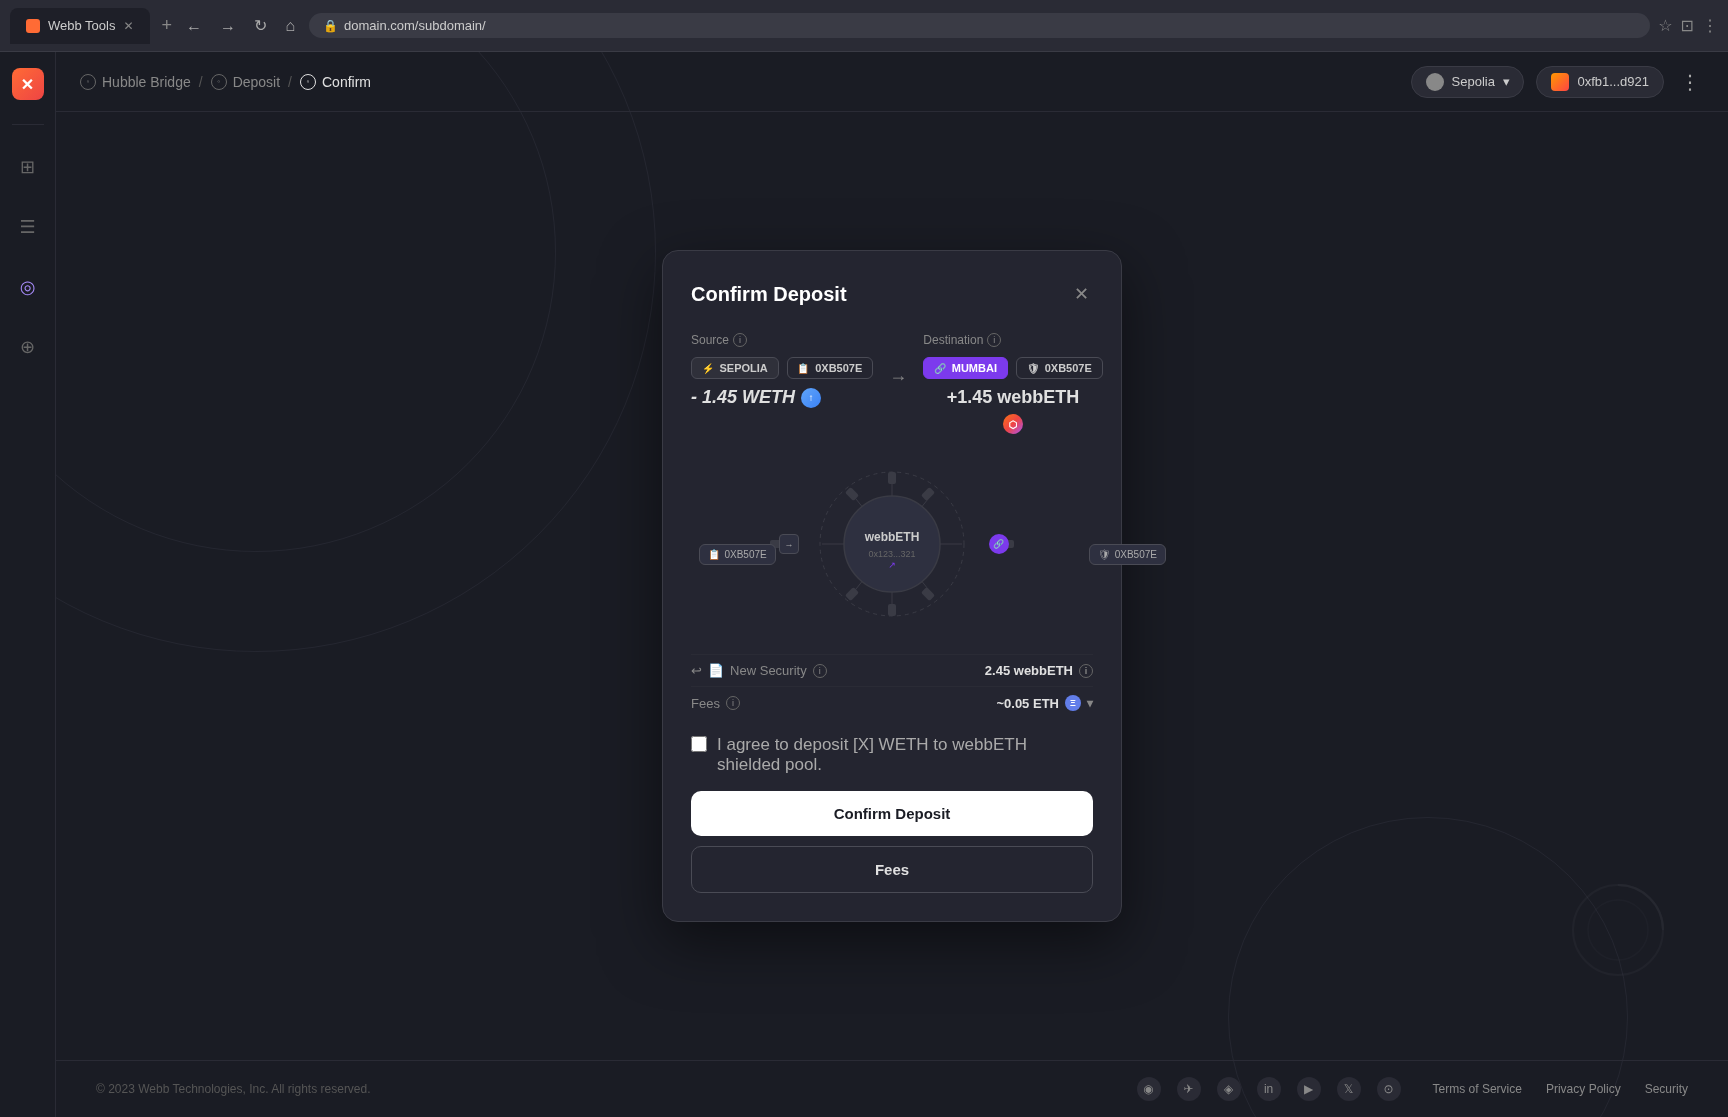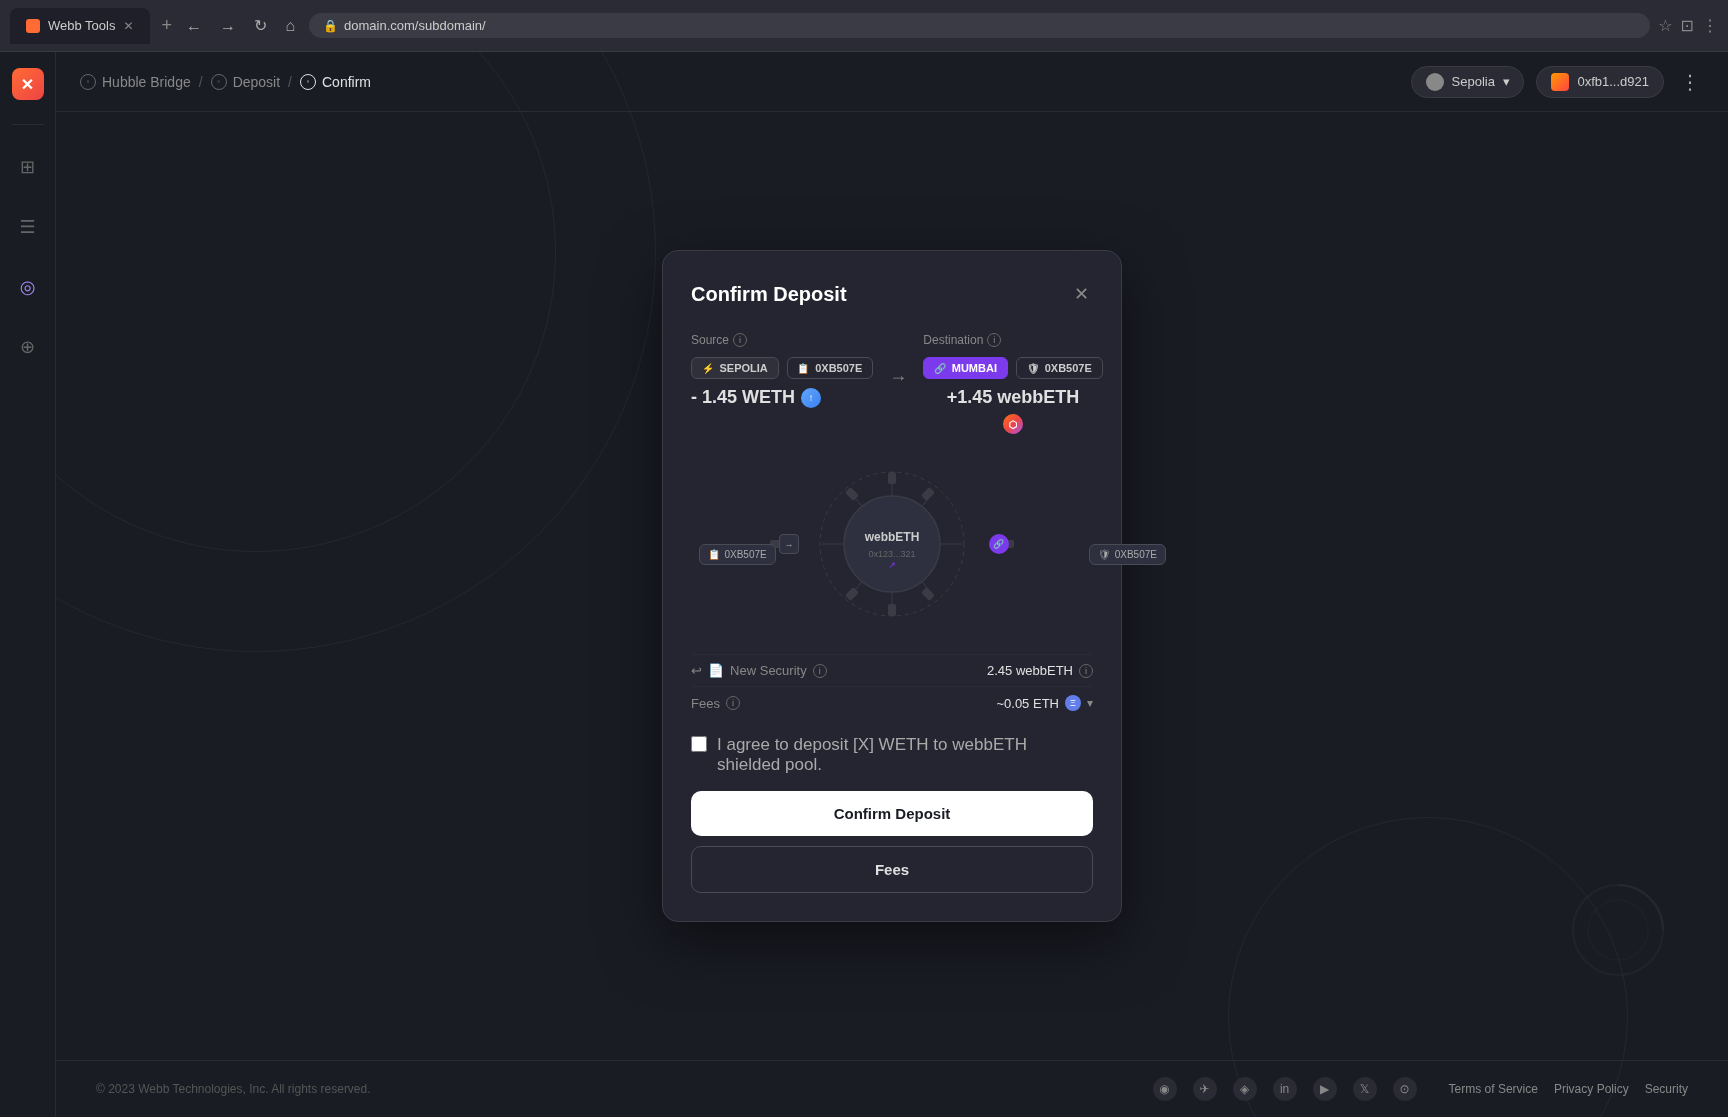--- a/index.html
+++ b/index.html
@@ -287,21 +287,21 @@
       color: white;
     }
     .chain-badge-icon { font-size: 10px; }
     .amount {
       font-size: 18px;
       font-weight: 600;
       display: flex;
       align-items: center;
       gap: 6px;
     }
-    .amount.minus { color: #e0e0e0; }
+    .amount.minus { color: #e0e0e0; font-style: italic; }
     .amount.plus { color: #e0e0e0; flex-direction: column; }
     .amount-icon {
       width: 20px; height: 20px;
       background: linear-gradient(135deg, #60a5fa, #3b82f6);
       border-radius: 50%;
       display: flex; align-items: center; justify-content: center;
       font-size: 10px; color: white;
     }
     .amount-icon.webb {
       background: linear-gradient(135deg, #f97316, #ef4444, #a855f7);
@@ -345,21 +345,21 @@
       font-size: 13px;
     }
     .info-row-label {
       color: #888;
       display: flex;
       align-items: center;
       gap: 6px;
     }
     .info-row-value {
       color: #e0e0e0;
-      font-weight: 400;
+      font-weight: 700;
       display: flex;
       align-items: center;
       gap: 6px;
     }
     .eth-icon {
       width: 16px; height: 16px;
       background: #627eea;
       border-radius: 50%;
       display: flex; align-items: center; justify-content: center;
       font-size: 9px; color: white;
@@ -420,21 +420,21 @@
       align-items: center;
       justify-content: space-between;
       padding: 16px 40px;
       border-top: 1px solid #2a2b35;
       font-size: 12px;
       color: #555;
     }
     .footer-links {
       display: flex;
       align-items: flex-end;
-      gap: 16px;
+      gap: 24px;
     }
     .footer-link { color: #888; cursor: pointer; text-decoration: none; }
     .social-icons {
       display: flex;
       gap: 16px;
       align-items: center;
     }
     .social-icon {
       width: 24px; height: 24px;
       border-radius: 50%;

